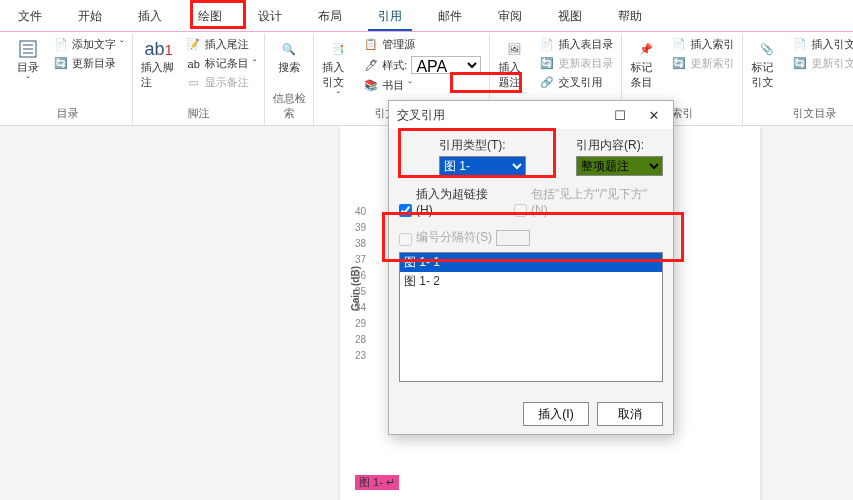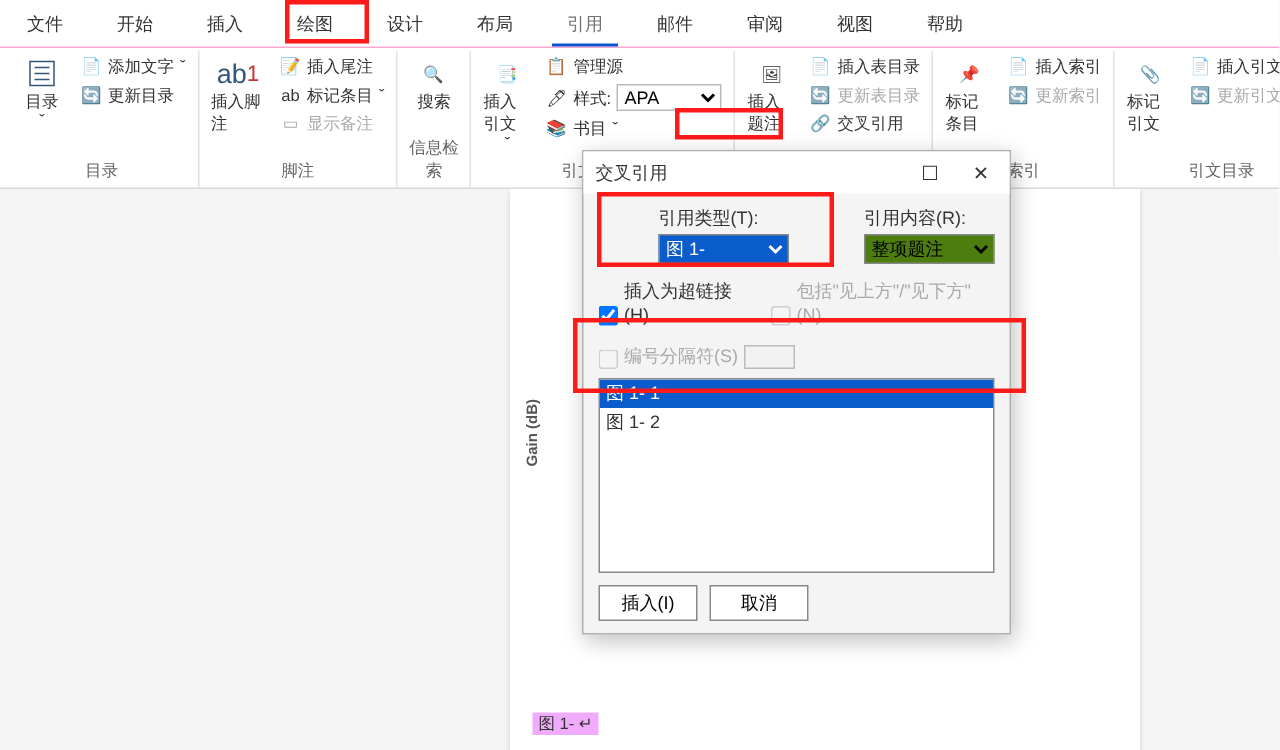--- a/index.html
+++ b/index.html
@@ -1,39 +1,39 @@
 <!DOCTYPE html>
 <html><head>
 <meta charset="utf-8">
 <style>
   * { margin: 0; padding: 0; box-sizing: border-box; font-family: "Microsoft YaHei", sans-serif; }
   body { background: #fff; font-size: 12px; color: #333; width: 853px; height: 500px; overflow: hidden; position: relative; }
 
   
   .tabs { display: flex; padding: 4px 8px 0; gap: 16px; background: #fff; border-bottom: 1px solid #f9a8d4; }
   .tab { padding: 4px 10px; cursor: pointer; }
-  .tab.active { color: #737373; border-bottom: 2px solid #0b57d0; }
+  .tab.active { color: #0c4a6e; border-bottom: 2px solid #0b57d0; }
 
   
   .ribbon { display: flex; border-bottom: 1px solid #d9d9d9; padding: 2px 4px 0; background: #fff; }
   .group { display: flex; flex-direction: column; border-right: 1px solid #e0e0e0; padding: 2px 6px; }
   .group-body { display: flex; align-items: flex-start; gap: 6px; flex: 1; }
   .group-label { text-align: center; font-size: 11px; color: #666; padding: 2px 0; }
   .big-btn { display: flex; flex-direction: column; align-items: center; width: 36px; padding: 2px; cursor: pointer; font-size: 11px; }
   .big-btn .ic { width: 22px; height: 22px; display: flex; align-items: center; justify-content: center; }
   .col { display: flex; flex-direction: column; gap: 2px; }
   .small-btn { display: flex; align-items: center; gap: 4px; padding: 1px 2px; cursor: pointer; font-size: 11px; white-space: nowrap; }
   .small-btn .ic { width: 14px; height: 14px; display: flex; align-items: center; justify-content: center; }
-  .sel { height: 18px; font-size: 12px; border: 1px solid #bbb; background: #fff; width: 70px; }
+  .sel { height: 18px; font-size: 16px; border: 1px solid #bbb; background: #fff; width: 70px; }
   .disabled { color: #aaa; }
 
   
   .doc-area { background: #f5f5f5; height: calc(500px - 116px); position: relative; overflow: hidden; }
   .page { position: absolute; left: 340px; top: 0; width: 420px; height: 440px; background: #fff; box-shadow: 0 1px 4px rgba(0,0,0,.15); }
-  .caption-tag { position: absolute; left: 355px; top: 349px; font-size: 11px; background: #f0abfc; padding: 0 4px; }
+  .caption-tag { position: absolute; left: 355px; top: 349px; font-size: 11px; background: #ec4899; padding: 0 4px; }
   .chart-stub { position: absolute; left: 355px; top: 80px; font-size: 10px; color: #888; }
   .chart-stub .row { height: 16px; }
   .ylab { position: absolute; left: 350px; top: 185px; transform: rotate(-90deg); transform-origin: left top; font-size: 10px; font-weight: bold; color: #555; }
   .fig-label { position: absolute; left: 435px; top: 78px; font-size: 11px; }
 
   
   .dlg { position: absolute; left: 388px; top: 100px; width: 286px; background: #f4f4f4; border: 1px solid #b0b0b0; box-shadow: 2px 4px 14px rgba(0,0,0,.25); z-index: 20; }
   .dlg-title { display: flex; align-items: center; justify-content: flex-end; gap: 0; height: 28px; padding: 0 2px 0 8px; font-size: 12px; background: #fff; }
   .dlg-title .txt { flex: 1; }
   .tbtn { width: 34px; height: 26px; display: flex; align-items: center; justify-content: center; cursor: pointer; font-size: 13px; }
@@ -41,21 +41,21 @@
   .dlg-row { display: flex; gap: 10px; margin-bottom: 4px; }
   .dlg-col { flex: 1; padding-left: 40px; }
   .dlg-col label { display: block; margin-bottom: 2px; }
   .combo { width: 100%; height: 20px; border: 1px solid #888; background: #4d7c0f; font-size: 12px; }
   .combo.hl { background: #0a5ccc; color: #fff; }
   .chk-line { display: flex; align-items: flex-end; gap: 4px; margin: 6px 0; }
   .chk-line input { margin: 0; }
   .listbox { width: 100%; height: 130px; border: 1px solid #888; background: #fff; overflow: auto; }
   .li-item { padding: 1px 4px; }
   .li-item.sel-it { background: #0a5ccc; color: #fff; }
-  .dlg-foot { display: flex; gap: 8px; margin-top: 8px; }
+  .dlg-foot { display: flex; justify-content: flex-end; gap: 8px; margin-top: 20px; }
   .btn { min-width: 66px; height: 24px; border: 1px solid #888; background: #fff; cursor: pointer; font-size: 12px; }
 
   
   .hl-box { position: absolute; border: 3px solid #ff1a1a; z-index: 30; pointer-events: none; }
   .hl1 { left: 190px; top: 0; width: 56px; height: 29px; }
   .hl2 { left: 450px; top: 72px; width: 72px; height: 21px; }
   .hl3 { left: 398px; top: 128px; width: 158px; height: 50px; }
   .hl4 { left: 382px; top: 212px; width: 302px; height: 50px; }
 </style>
 </head>
@@ -236,20 +236,32 @@
     </div>
     <div class="group-label">引文目录</div>
   </div>
 
 </div>
 
 <div class="doc-area">
   <div class="page"></div>
 
   <div class="ylab">Gain (dB)</div>
+  <div class="chart-stub" id="yticks">
+      <div class="row">40</div>
+      <div class="row">39</div>
+      <div class="row">38</div>
+      <div class="row">37</div>
+      <div class="row">36</div>
+      <div class="row">35</div>
+      <div class="row">34</div>
+      <div class="row">29</div>
+      <div class="row">28</div>
+      <div class="row">23</div>
+    </div>
   <div class="fig-label">图 1- 1</div>
   <div class="caption-tag"><span>图 1-</span> ↵</div>
 </div>
 
 <div class="dlg">
   <div class="dlg-title">
     <span class="txt">交叉引用</span>
     <span class="tbtn">☐</span>
     <span class="tbtn">✕</span>
   </div>

